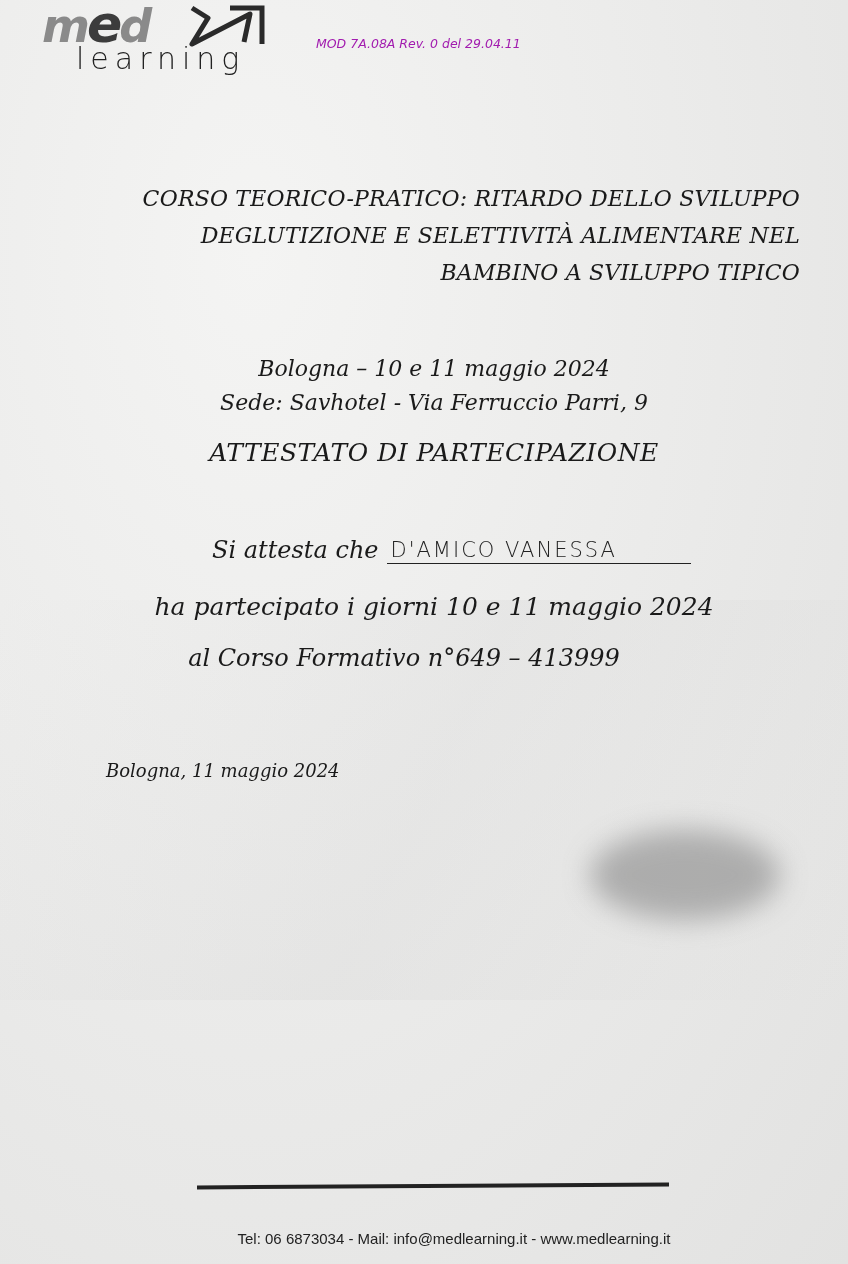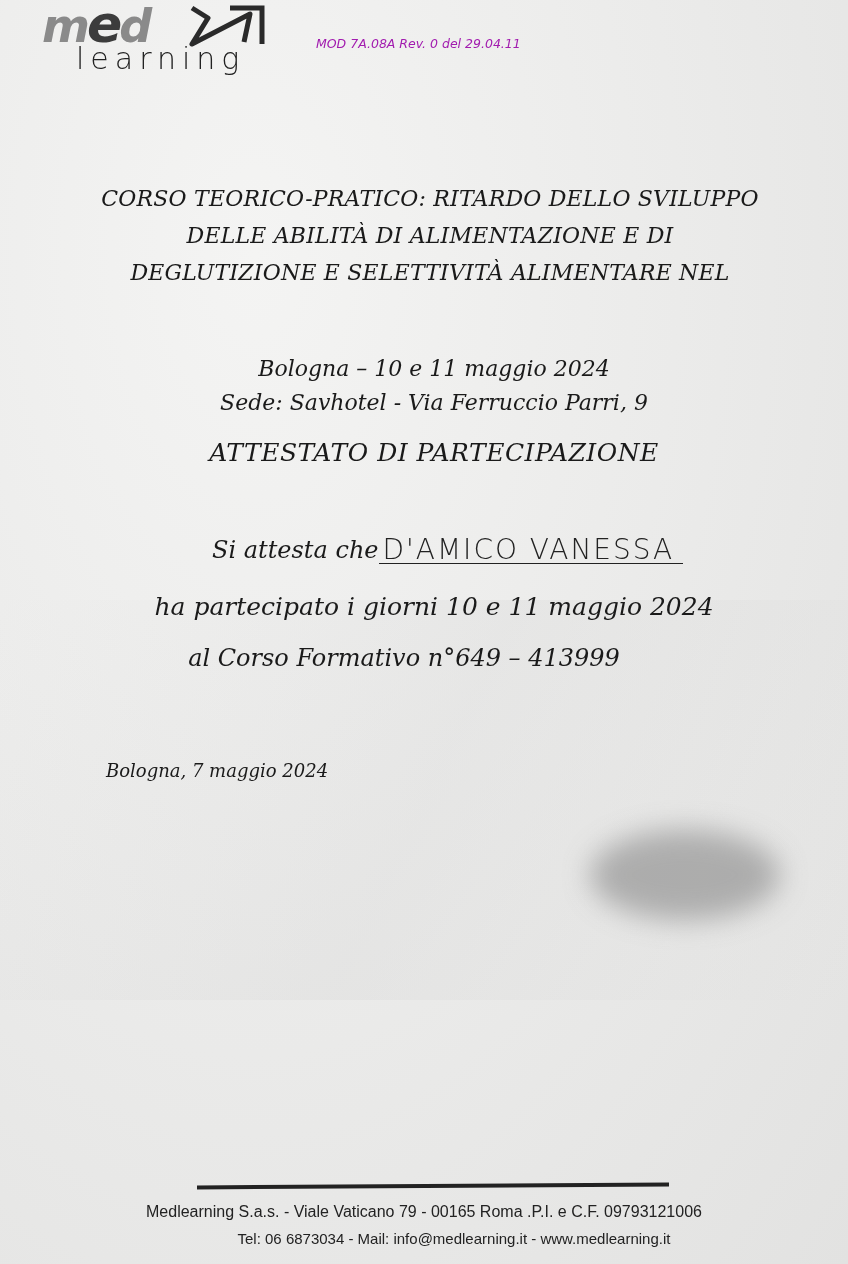--- a/index.html
+++ b/index.html
@@ -28,35 +28,35 @@
     font-size: 30px; letter-spacing: 6px; color: #222; line-height: 1; margin-left: 38px;
   }
   .logo .arrow { position: absolute; left: 140px; top: 2px; width: 88px; height: 46px; }
   
   .modcode {
     position: absolute; left: 316px; top: 36px;
     font-family: "DejaVu Sans", sans-serif; font-style: italic; font-size: 12.5px; color: #a21caf;
   }
   .title {
     position: absolute; left: 60px; width: 740px; top: 180px;
-    text-align: center; font-family: "DejaVu Serif", serif; font-style: italic;
+    text-align: right; font-family: "DejaVu Serif", serif; font-style: italic;
     font-size: 22px; line-height: 37px; letter-spacing: 0.2px; color: #1a1a1a;
   }
   .centered { position: absolute; left: 0; width: 868px; text-align: center; font-style: italic; }
   .loc1 { top: 356px; font-size: 22px; }
   .loc2 { top: 390px; font-size: 22px; }
   .attestato { top: 438px; font-size: 25px; letter-spacing: 0.5px; }
   .attesta-row {
     position: absolute; left: 212px; top: 536px; font-style: italic; font-size: 24px;
     display: flex; align-items: flex-end;
   }
   .fillin {
-    display: inline-block; width: 300px; border-bottom: 1.5px solid #222; margin-left: 0;
+    display: inline-block; width: 300px; border-bottom: 1.5px solid #222; margin-left: 8px;
     font-family: "DejaVu Sans", sans-serif; font-style: normal; font-weight: 300;
-    font-size: 28px; letter-spacing: 2px; padding-left: 4px; line-height: 26px; color: #222;
+    font-size: 21px; letter-spacing: 2px; padding-left: 4px; line-height: 26px; color: #222;
   }
   .partecipato { top: 592px; font-size: 25px; left: 0; width: 868px; }
   .corso { top: 644px; font-size: 24px; width: 808px; }
   .dateplace {
     position: absolute; left: 106px; top: 760px; font-style: italic; font-size: 18px;
   }
   .signature {
     position: absolute; left: 590px; top: 830px; width: 190px; height: 90px;
     border-radius: 50%; background: #9a9a9a; filter: blur(14px); opacity: 0.75;
   }
@@ -87,36 +87,35 @@
       <path d="M14 4 L30 14 L14 40 L72 10 L66 38" fill="none" stroke="#2a2a2a" stroke-width="5" stroke-linejoin="round"></path>
       <path d="M52 4 L84 4 L84 40" fill="none" stroke="#2a2a2a" stroke-width="5"></path>
     </svg>
     <div class="learning">learning</div>
   </div>
 
   <div class="modcode">MOD 7A.08A Rev. 0 del 29.04.11</div>
 
   <div class="title">
     <div>CORSO TEORICO-PRATICO: RITARDO DELLO SVILUPPO</div>
-    <div>DELLE ABILITÀ DI ALIMENTAZIONE E DI</div>
     <div>DEGLUTIZIONE E SELETTIVITÀ ALIMENTARE NEL</div>
+    <div>BAMBINO A SVILUPPO TIPICO</div>
   </div>
 
   <div class="centered loc1">Bologna – 10 e 11 maggio 2024</div>
   <div class="centered loc2">Sede: Savhotel - Via Ferruccio Parri, 9</div>
   <div class="centered attestato">ATTESTATO DI PARTECIPAZIONE</div>
 
   <div class="attesta-row">
     <span>Si attesta che</span>
     <span class="fillin">D'AMICO VANESSA</span>
   </div>
 
   <div class="centered partecipato">ha partecipato i giorni 10 e 11 maggio 2024</div>
   <div class="centered corso">al Corso Formativo n°649 – 413999</div>
 
-  <div class="dateplace">Bologna, 7 maggio 2024</div>
+  <div class="dateplace">Bologna, 11 maggio 2024</div>
 
   <div class="signature"></div>
 
   <div class="footer-rule"></div>
-  <div class="footer-line1">Medlearning S.a.s. - Viale Vaticano 79 - 00165 Roma  .P.I. e C.F. 09793121006</div>
   <div class="footer-line2">Tel: 06 6873034 - Mail: info@medlearning.it - www.medlearning.it</div>
 </div>
 
 </body></html>

